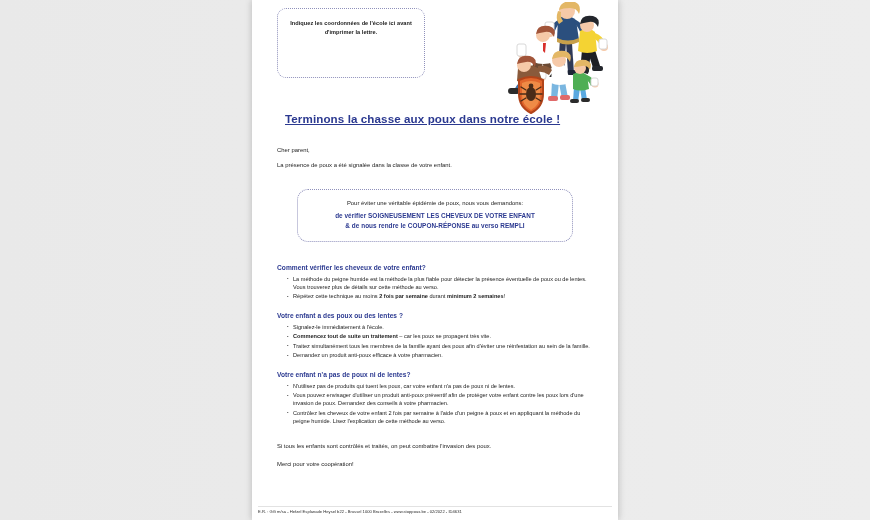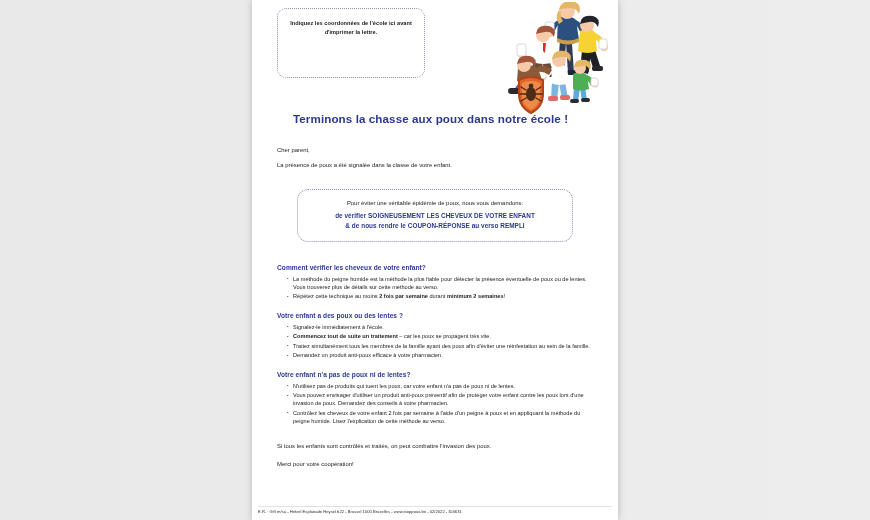--- a/index.html
+++ b/index.html
@@ -76,22 +76,23 @@
   
   .content {
     padding: 0 25px;
   }
 
   .title {
     color: #2b3990;
     font-size: 11.6px;
     font-weight: bold;
     letter-spacing: .1px;
-    margin: 0 0 20px 16px;
+    margin: 0 0 20px 8px;
     line-height: 1.2;
+    text-decoration: underline;
   }
 
   .para {
     font-size: 5.9px;
     color: #1c1c1c;
     line-height: 1.5;
     margin: 0 0 8px 0;
   }
   .para.tight { margin-bottom: 6px; }
 

